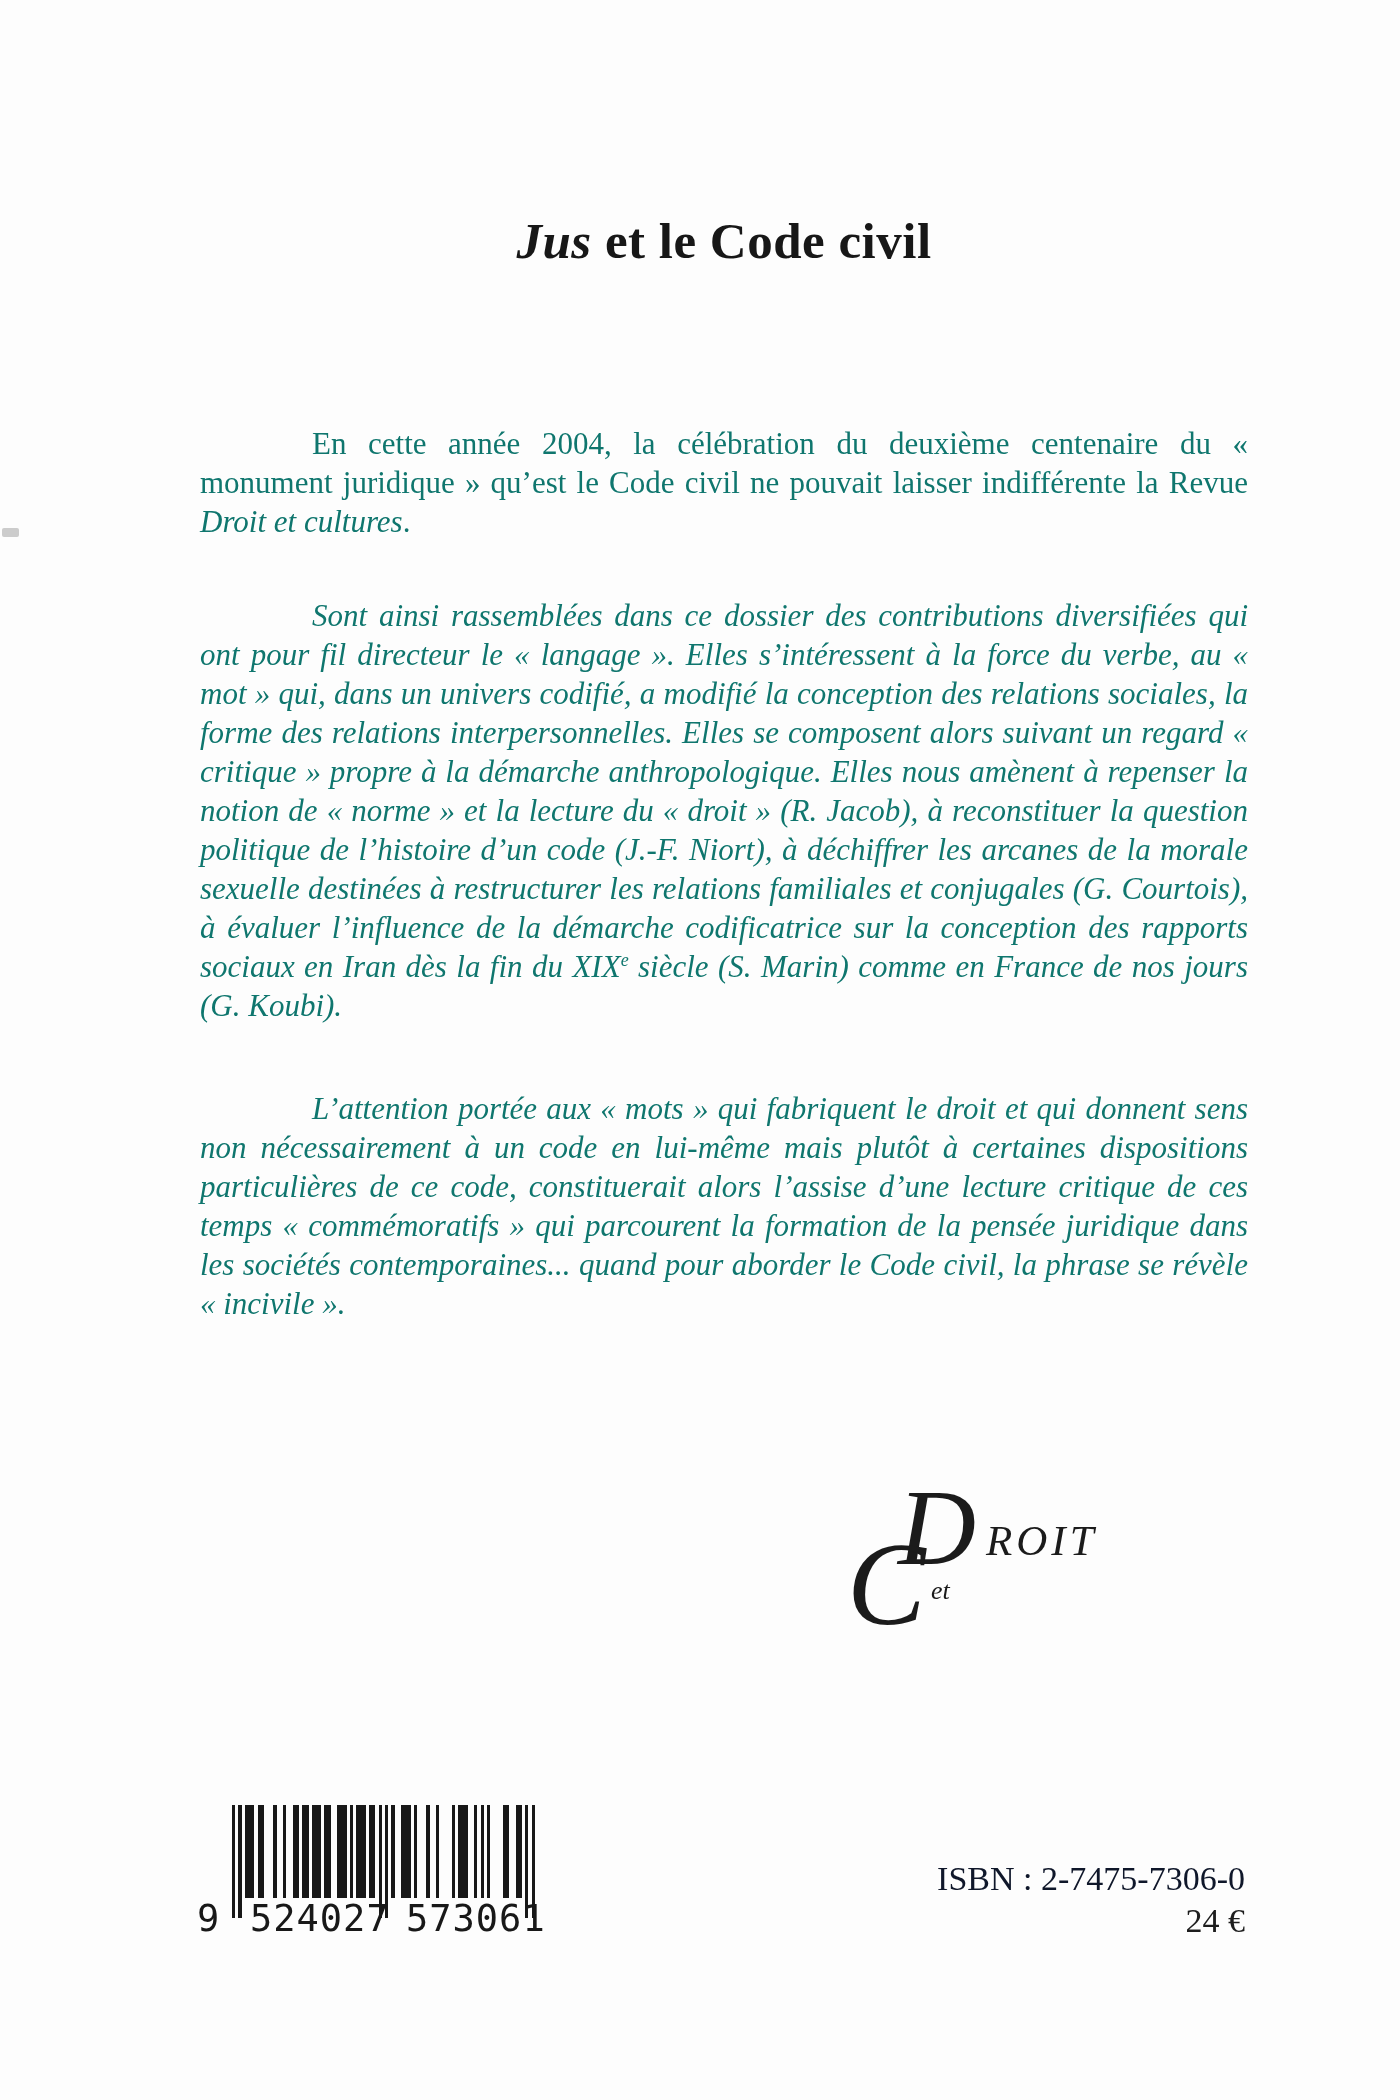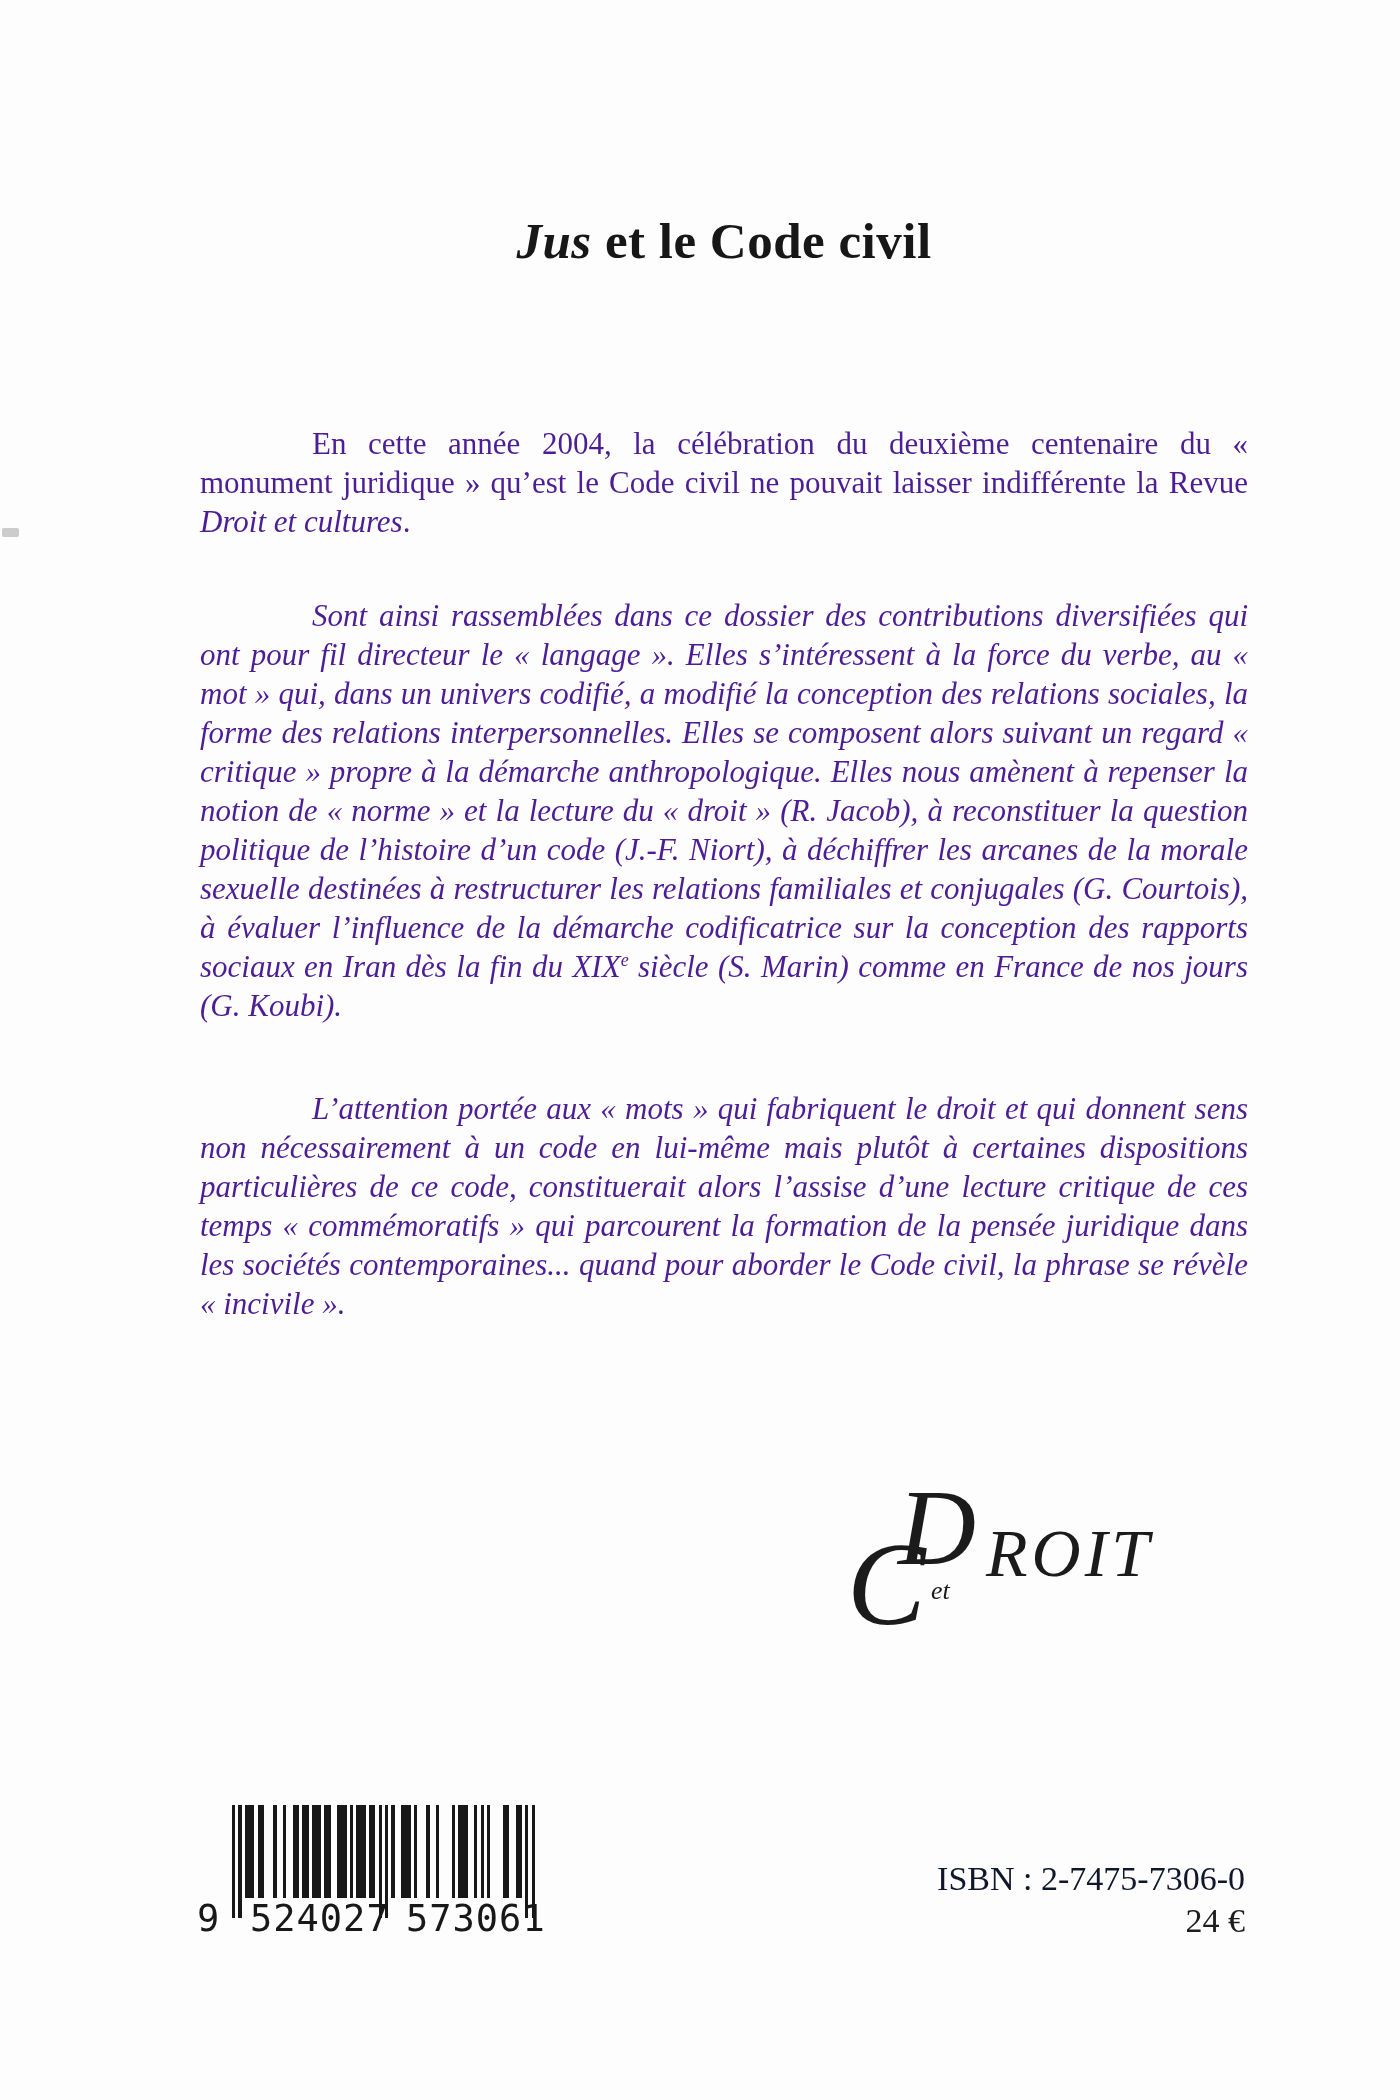--- a/index.html
+++ b/index.html
@@ -18,32 +18,32 @@
   }
   .it{font-style:italic;}
   .sup{vertical-align:super;font-size:.58em;line-height:0;}
   .body-text{
     position:absolute;top:424px;left:200px;width:1048px;
   }
   .para{
     margin:0;
     font-size:31px;line-height:39px;
     text-align:justify;text-indent:112px;
-    color:#4c1d95;
+    color:#0f766e;
   }
   .para + .para{margin-top:55px;font-style:italic;}
   .para:nth-child(3){margin-top:64px;}
   
   .logo{
     position:absolute;left:845px;top:1490px;width:360px;height:160px;
     font-style:italic;color:#1b1b1b;
   }
   .logo span{position:absolute;line-height:1;white-space:nowrap;}
   .logo-d{left:53px;top:-16px;font-size:108px;}
-  .logo-roit{left:141px;top:29px;font-size:68px;letter-spacing:4px;}
+  .logo-roit{left:141px;top:29px;font-size:43px;letter-spacing:4px;}
   .logo-c{left:2px;top:36px;font-size:118px;}
   .logo-et{left:86px;top:88px;font-size:26px;}
   .logo-ultures{left:86px;top:86px;font-size:52px;letter-spacing:3px;}
   
   .barcode{
     position:absolute;left:197px;top:1805px;width:345px;height:135px;
   }
   .barcode-bars{
     position:absolute;left:35px;top:0;display:flex;
   }

